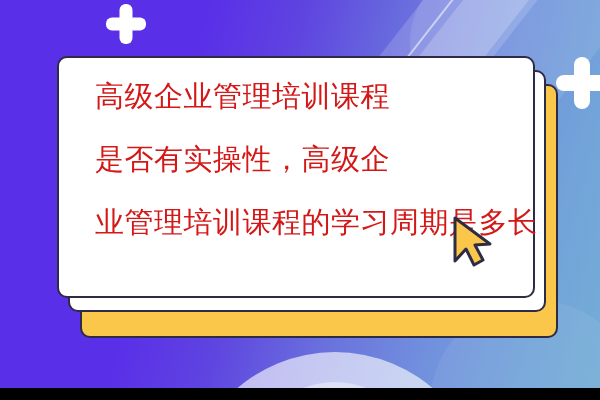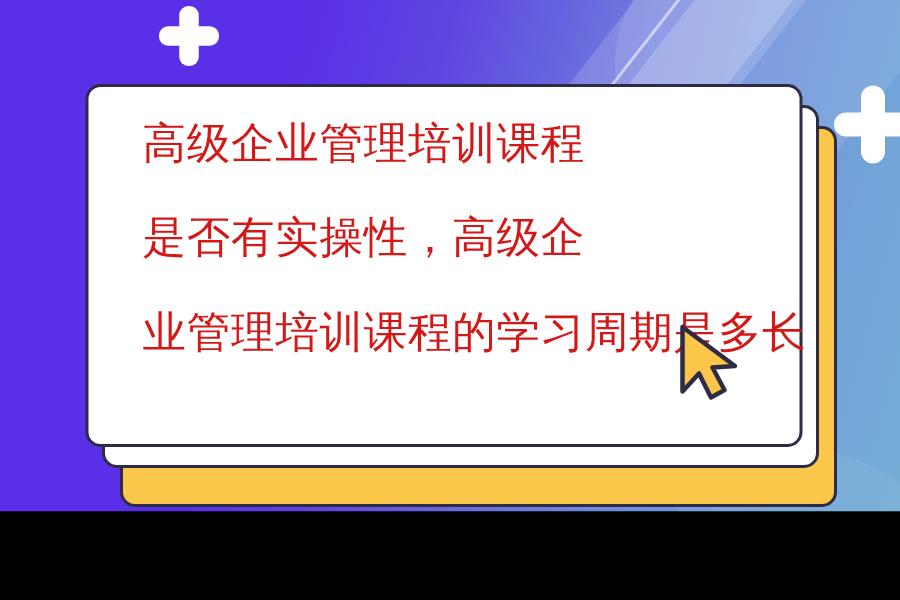--- a/index.html
+++ b/index.html
@@ -3,21 +3,21 @@
 <meta charset="utf-8">
 <style>
   html, body {
     margin: 0;
     padding: 0;
     background: #000;
   }
   #stage {
     position: relative;
     width: 600px;
-    height: 341px;
+    height: 388px;
     overflow: hidden;
     font-family: "Liberation Sans", sans-serif;
   }
 
   
   .bg {
     position: absolute;
     inset: 0;
     background: linear-gradient(105deg,
         #5a2fe8 0%,

